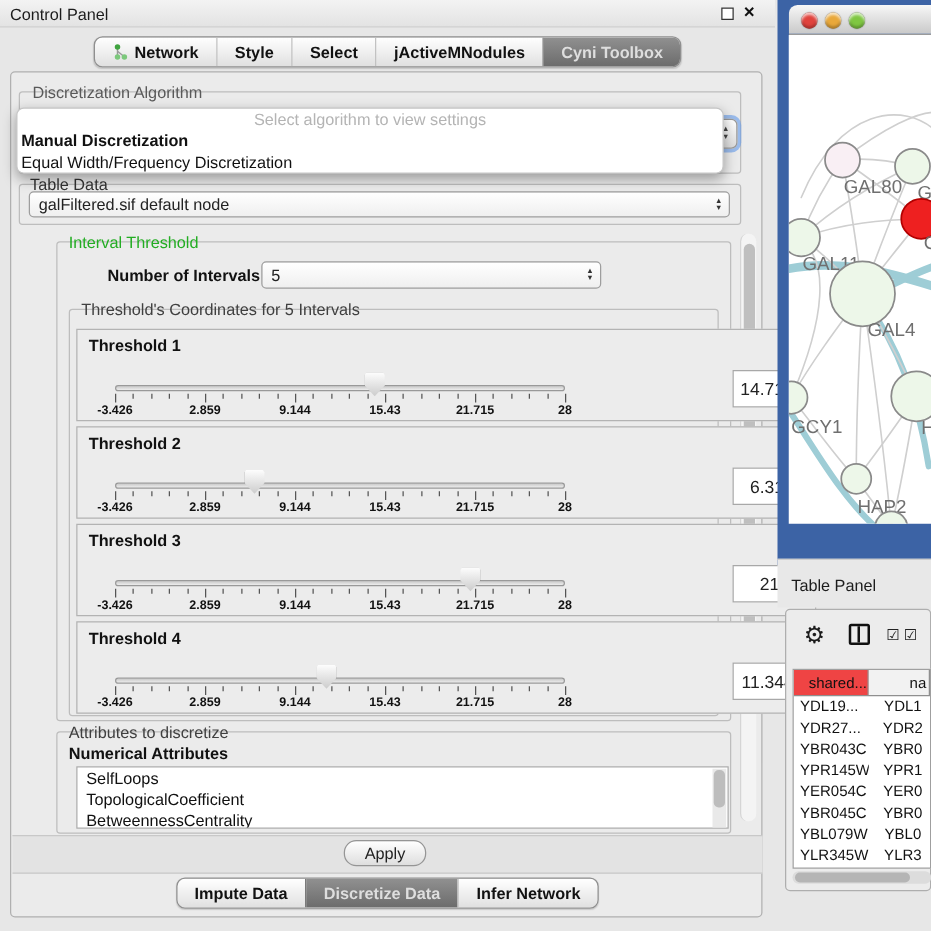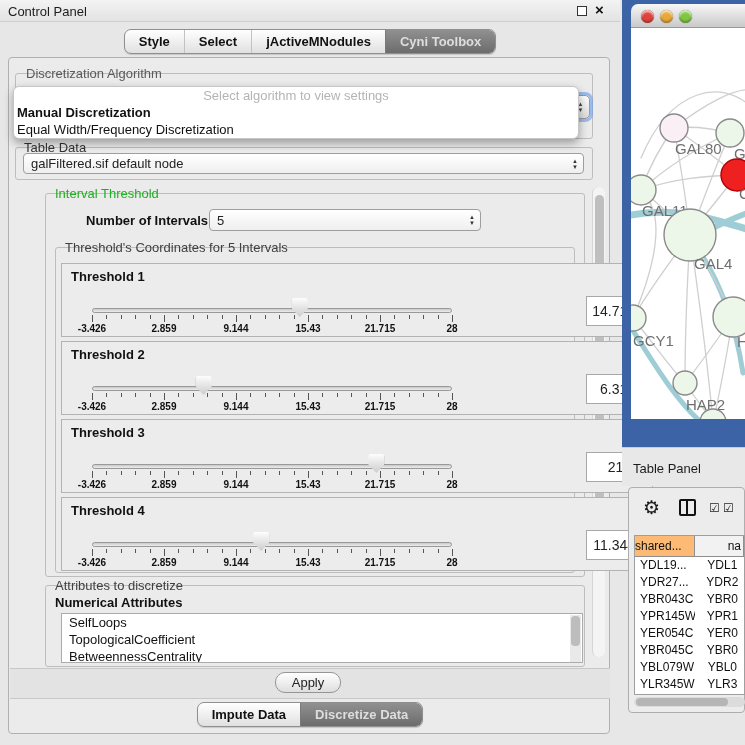--- a/index.html
+++ b/index.html
@@ -71,21 +71,21 @@
   .tp-header { left:622px; top:447px; width:123px; height:39px; background:#e8e8e8; border-top:1px solid #cdcdcd; }
   .tp-title { left:11px; top:13px; font-size:13px; color:#1c1c1c; }
   .table-window { left:628px; top:487px; width:117px; height:226px; background:#ececec; border:1px solid #aeaeae; border-radius:4px; }
   .gear-icon { left:14px; top:8px; font-size:19px; color:#1a1a1a; }
   .split-icon { left:50px; top:11px; width:17px; height:17px; border:2px solid #111; border-radius:2px; }
   .split-icon:after { content:""; position:absolute; left:5px; top:0; width:2px; height:13px; background:#111; }
   .cb-icon { position:absolute; top:13px; font-size:12px; color:#222; }
   .tp-table { left:5px; top:47px; width:111px; height:160px; overflow:hidden; background:#fff; border:1px solid #9f9f9f; }
   .tp-hrow { display:flex; height:21px; border-bottom:1px solid #8f8f8f; }
   .tp-hcell { font-size:12px; color:#111; line-height:20px; border-right:1px solid #8f8f8f; }
-  .tp-hcell.c1 { width:73px; background:#fdba74; text-align:left; }
+  .tp-hcell.c1 { width:73px; background:#ef4444; text-align:right; }
   .tp-hcell.c2 { width:60px; background:#f2f2f2; text-align:right; padding-right:2px; }
   .tp-row { display:flex; height:17px; }
   .tp-cell { font-size:12px; color:#111; line-height:17px; white-space:nowrap; overflow:hidden; }
   .tp-cell.c1 { width:73px; padding-left:5px; }
   .tp-cell.c2 { width:60px; padding-left:6px;text-align:center; }
   .hscroll { left:5px; top:209px; width:111px; height:10px; background:#dcdcdc; border-radius:5px; }
   .hscroll .thumb { position:absolute; left:2px; top:1px; width:92px; height:8px; background:#b5b5b5; border-radius:4px; }
 
   .net-icon-svg { width:13px; height:13px; }
 </style>
@@ -93,20 +93,30 @@
 <body>
 
 <div class="abs cp-titlebar">
   <span class="abs cp-title">Control Panel</span>
   <span class="abs float-icon"></span>
   <span class="abs close-icon">×</span>
 </div>
 
 <div class="abs tabbar">
   <div class="seg-bar" id="top-tabs">
+      <span class="seg">
+        <svg class="net-icon-svg" viewBox="0 0 13 13">
+          <line x1="4" y1="3" x2="4" y2="10" stroke="#9a9a9a" stroke-width="1.2"></line>
+          <line x1="4" y1="6" x2="9" y2="10" stroke="#9a9a9a" stroke-width="1.2"></line>
+          <circle cx="4" cy="2.5" r="2.2" fill="#3fa33f"></circle>
+          <circle cx="4" cy="10.5" r="2.2" fill="#7cc87c"></circle>
+          <circle cx="9.5" cy="10.5" r="2.2" fill="#7cc87c"></circle>
+        </svg>
+        <span>Network</span>
+      </span>
       <span class="seg">
         <span>Style</span>
       </span>
       <span class="seg">
         <span>Select</span>
       </span>
       <span class="seg">
         <span>jActiveMNodules</span>
       </span>
       <span class="seg sel">
@@ -328,20 +338,23 @@
   <div class="abs apply-btn">Apply</div>
 </div>
 
 <div class="abs bottom-tabbar">
   <div class="seg-bar" id="bottom-tabs">
       <span class="seg">
         <span>Impute Data</span>
       </span>
       <span class="seg sel">
         <span>Discretize Data</span>
+      </span>
+      <span class="seg">
+        <span>Infer Network</span>
       </span>
     </div>
 </div>
 
 <div class="abs net-frame"></div>
 <div class="abs net-titlebar">
   <span class="tl" style="left: 10px; background: rgb(224, 67, 61);" id="tl-red"></span>
   <span class="tl" style="left: 29px; background: rgb(233, 168, 58);" id="tl-yellow"></span>
   <span class="tl" style="left: 48px; background: rgb(127, 199, 66);" id="tl-green"></span>
 </div>

